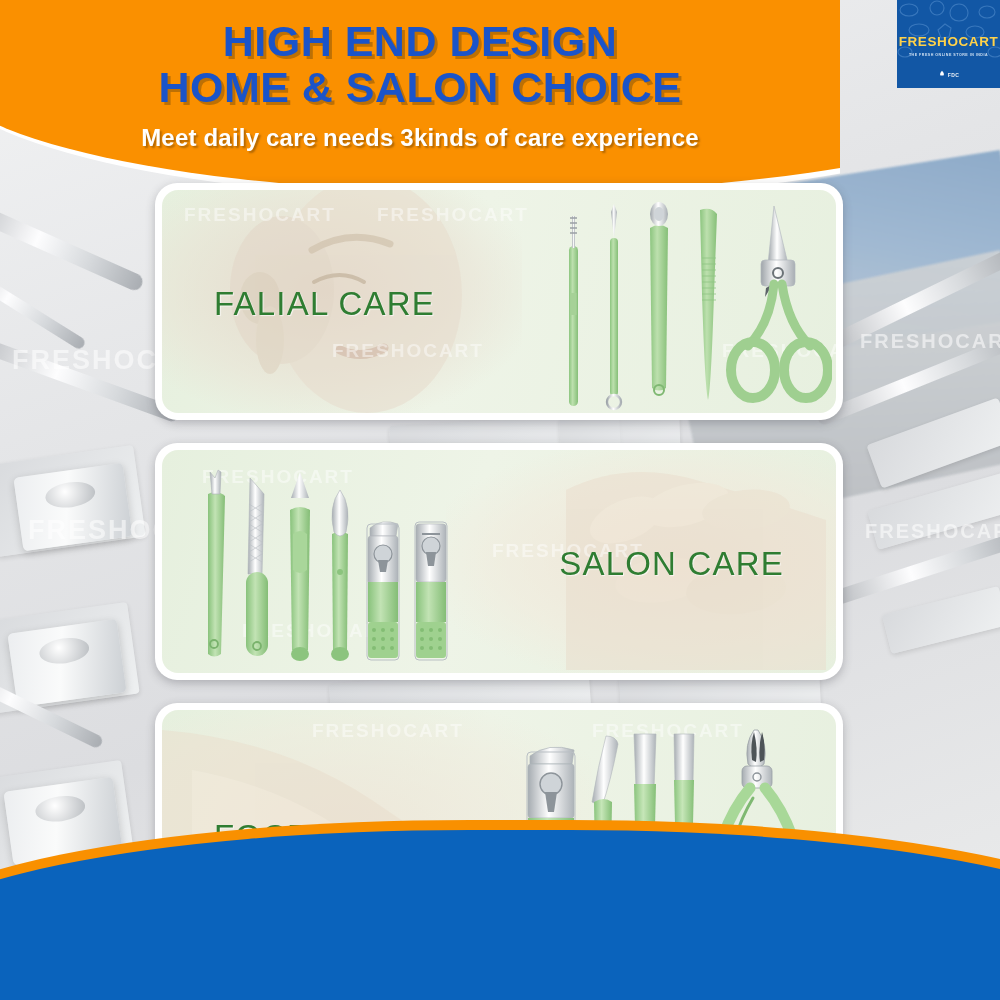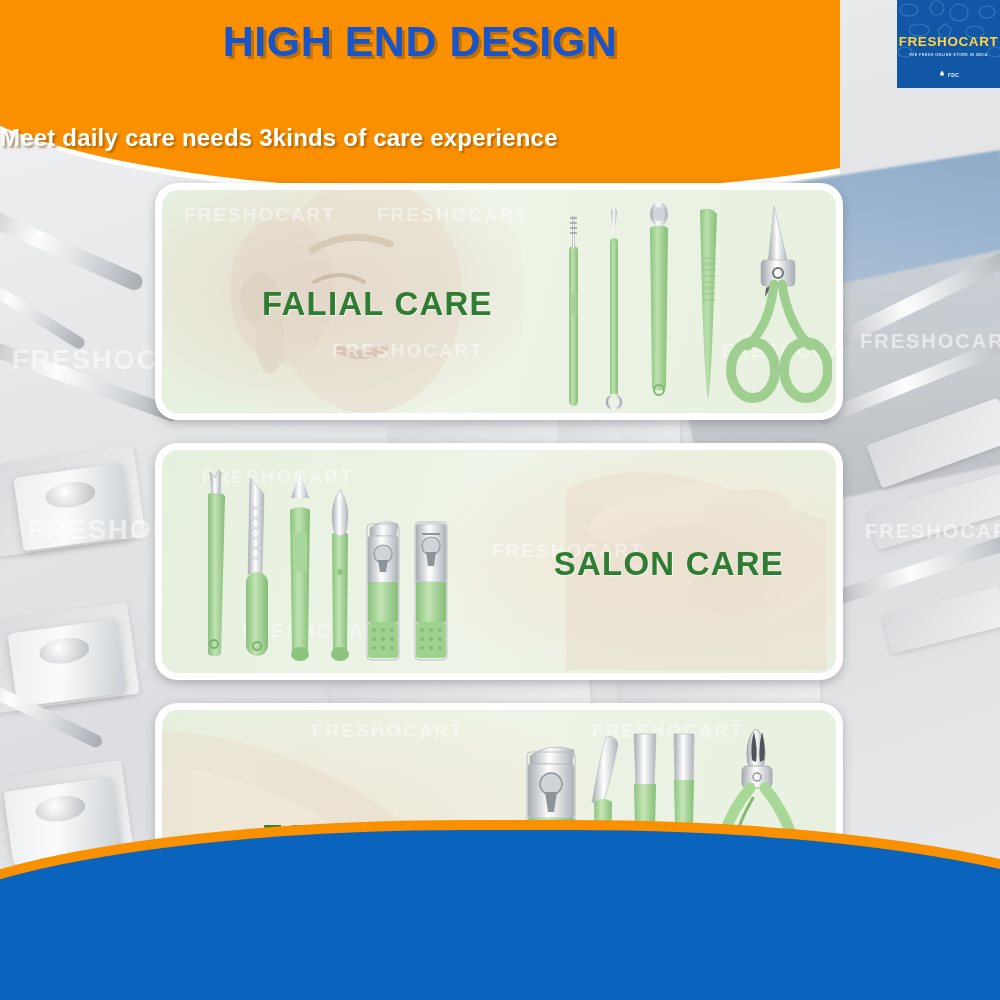--- a/index.html
+++ b/index.html
@@ -44,42 +44,42 @@
         color:#cfe0f2; font-size:3.6px; font-weight:700; letter-spacing:.5px; transform:scaleY(1.1); }
   .badge-fdc { position:absolute; left:0; right:0; bottom:10px; text-align:center;
         color:#e8eef5; font-size:5px; font-weight:700; letter-spacing:.4px; }
   .badge-leaf { display:inline-block; width:8px; height:8px; margin-right:2px;
         vertical-align:-1px; }
 
   .h-title { position:absolute; left:0; right:0; top:20px; text-align:center;
         color:#1a54c9; font-size:43px; line-height:.98; font-weight:800; letter-spacing:.5px;
         text-shadow:3px 3px 0 rgba(90,60,10,.38); }
   .h-title .l2 { display:block; margin-top:4px; }
-  .h-sub { position:absolute; left:0; right:0; top:124px; text-align:left;
+  .h-sub { position:absolute; left:0; right:0; top:124px; text-align:center;
         color:#ffffff; font-size:24px; font-weight:700; letter-spacing:.2px;
         text-shadow:2px 2px 2px rgba(120,70,0,.55); }
 
   
   .footer { position:absolute; left:0; bottom:0; width:1000px; height:190px; overflow:hidden; }
   .footer-orange { position:absolute; left:-110px; bottom:-150px; width:1260px; height:330px;
         background:#f99000; border-radius:46% 46% 0 0/36% 36% 0 0; }
   .footer-blue { position:absolute; left:-110px; bottom:-160px; width:1260px; height:330px;
         background:#0a63bc; border-radius:46% 46% 0 0/36% 36% 0 0; }
 
   
   .panel { position:absolute; background:#ffffff; border-radius:22px; padding:7px;
         box-shadow:0 3px 10px rgba(60,60,70,.3); }
   .panel-in { position:relative; width:100%; height:100%; border-radius:16px; overflow:hidden;
         background:linear-gradient(105deg,#e6f0de 0%,#eef4e7 45%,#e7f0df 100%); }
   .p1 { left:155px; top:183px; width:688px; height:237px; }
   .p2 { left:155px; top:443px; width:688px; height:237px; }
   .p3 { left:155px; top:703px; width:688px; height:237px; }
 
-  .label { position:absolute; color:#2f7d32; font-size:33px; font-weight:700;
-        letter-spacing:1.2px; text-shadow:1px 1px 1px rgba(255,255,255,.7);margin-left:48px; }
+  .label { position:absolute; color:#2f7d32; font-size:33px; font-weight:400;
+        letter-spacing:1.2px; text-shadow:1px 1px 1px rgba(255,255,255,.7); }
   .lbl1 { left:52px; top:95px; }
   .lbl2 { right:52px; top:95px; }
   .lbl3 { left:52px; top:108px; }
 
   
   .ph-face { position:absolute; left:0; top:0; width:360px; height:100%;
         background:radial-gradient(ellipse at 45% 45%, rgba(228,216,202,.95) 0%, rgba(233,226,212,.55) 55%, rgba(238,244,231,0) 78%); }
   .ph-hand { position:absolute; right:0; top:0; width:390px; height:100%;
         background:radial-gradient(ellipse at 60% 50%, rgba(240,228,214,.9) 0%, rgba(242,233,219,.5) 55%, rgba(238,244,231,0) 80%); }
   .ph-foot { position:absolute; left:0; top:0; width:430px; height:100%;
@@ -123,20 +123,21 @@
     <div class="wm" style="left:12px;top:345px;">FRESHOCART</div>
     <div class="wm" style="left:28px;top:515px;">FRESHOCART</div>
     <div class="wm" style="left:860px;top:330px;font-size:20px;">FRESHOCART</div>
     <div class="wm" style="left:865px;top:520px;font-size:20px;">FRESHOCART</div>
   </div>
 
   <div class="header">
     <div class="header-fill"></div>
     <div class="h-title">
       <span>HIGH END DESIGN</span>
+      <span class="l2">HOME &amp; SALON CHOICE</span>
     </div>
     <div class="h-sub">Meet daily care needs 3kinds of care experience</div>
   </div>
 
   <div class="badge">
     <svg class="badge-pat" viewBox="0 0 103 88">
       <g fill="none" stroke="#7fb3e8" stroke-width="1.1">
         <ellipse cx="12" cy="10" rx="9" ry="6"></ellipse>
         <ellipse cx="40" cy="8" rx="7" ry="7"></ellipse>
         <path d="M62 4c6 0 9 5 9 9s-3 8-9 8-9-4-9-8 3-9 9-9z"></path>

